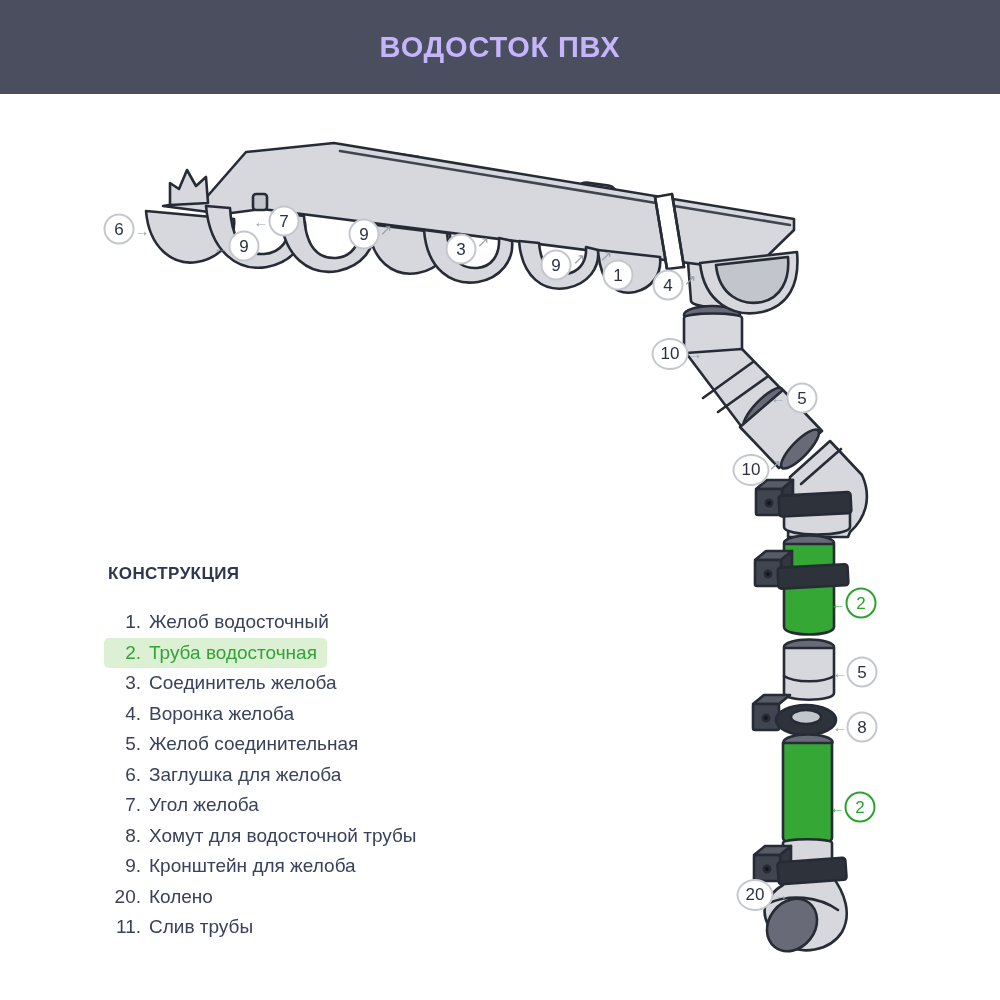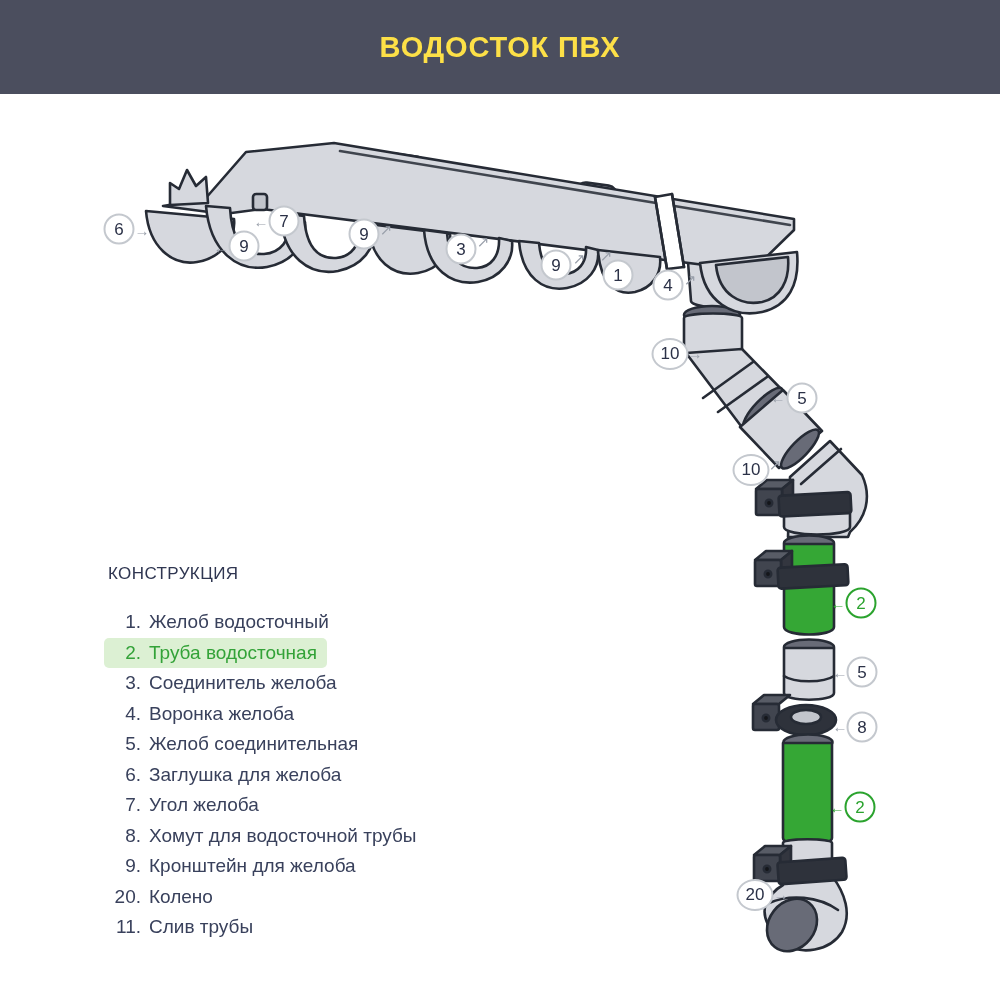--- a/index.html
+++ b/index.html
@@ -8,42 +8,42 @@
     --callout-border:#c4c8ce; --callout-text:#2b3147; --arrow:#9aa0ab; --green-accent:#2ba32e;
     --header-bg:#4b4e5e; --legend-text:#39415c; --legend-title:#2f3651;
     --highlight-bg:#dcf0d3; --highlight-text:#33a238;
   }
   *{box-sizing:border-box;margin:0;padding:0;}
   html,body{width:1000px;height:1000px;}
   body{position:relative;background:#ffffff;font-family:"Liberation Sans",sans-serif;overflow:hidden;}
 
   .app-header{position:absolute;left:0;top:0;width:1000px;height:94px;background:var(--header-bg);
     display:flex;align-items:center;justify-content:center;}
-  .app-header h1{color:#fde047;font-size:29px;font-weight:700;letter-spacing:.8px;text-align:right;}
+  .app-header h1{color:#c4b5fd;font-size:29px;font-weight:700;letter-spacing:.8px;text-align:right;}
 
   .diagram-svg{position:absolute;left:0;top:0;width:1000px;height:1000px;}
   .diagram-svg path,.diagram-svg rect,.diagram-svg ellipse,.diagram-svg circle{
     stroke:var(--outline);stroke-width:2.6;stroke-linejoin:round;stroke-linecap:round;}
   .f-pipe{fill:var(--pipe);} .f-shadow{fill:var(--pipe-shadow);} .f-ring{fill:var(--dark-ring);}
   .f-clamp{fill:var(--clamp);stroke:#14161a;} .f-bracket{fill:var(--bracket);stroke:#14161a;}
   .f-bracket-top{fill:#585c66;stroke:#14161a;} .f-bracket-side{fill:#33363f;stroke:#14161a;}
   .f-green{fill:var(--green);} .f-white{fill:#ffffff;stroke:none;}
   .ln{fill:none;} .thin{stroke-width:2;}
 
   .callout-layer{position:absolute;left:0;top:0;width:1000px;height:1000px;}
   .callout{position:absolute;transform:translate(-50%,-50%);width:31px;height:31px;border-radius:50%;
     background:#ffffff;border:2px solid var(--callout-border);color:var(--callout-text);
     display:flex;align-items:center;justify-content:center;font-size:17px;font-weight:500;}
   .callout.wide{width:37px;height:32px;text-align:right;}
   .callout.green{border-color:var(--green-accent);color:var(--green-accent);}
   .callout-arrow{position:absolute;transform:translate(-50%,-50%);font-size:15px;color:var(--arrow);line-height:1;}
   .callout-arrow.green{color:var(--green-accent);}
 
   .legend{position:absolute;left:104px;top:564px;width:380px;}
-  .legend h2{font-size:17px;font-weight:400;color:var(--legend-title);letter-spacing:.4px;margin-left:4px;}
+  .legend h2{font-size:17px;font-weight:700;color:var(--legend-title);letter-spacing:.4px;margin-left:4px;}
   .legend ol{list-style:none;margin-top:23px;}
   .legend-item{display:flex;align-items:center;height:30.5px;width:max-content;
     padding:0 10px 0 4px;border-radius:5px;color:var(--legend-text);font-size:19px;}
   .legend-item .num{display:inline-block;width:33px;text-align:right;margin-right:8px;flex:none;}
   .legend-item.highlighted{background:var(--highlight-bg);color:var(--highlight-text);}
 </style>
 </head>
 <body>
 
 <header class="app-header">

